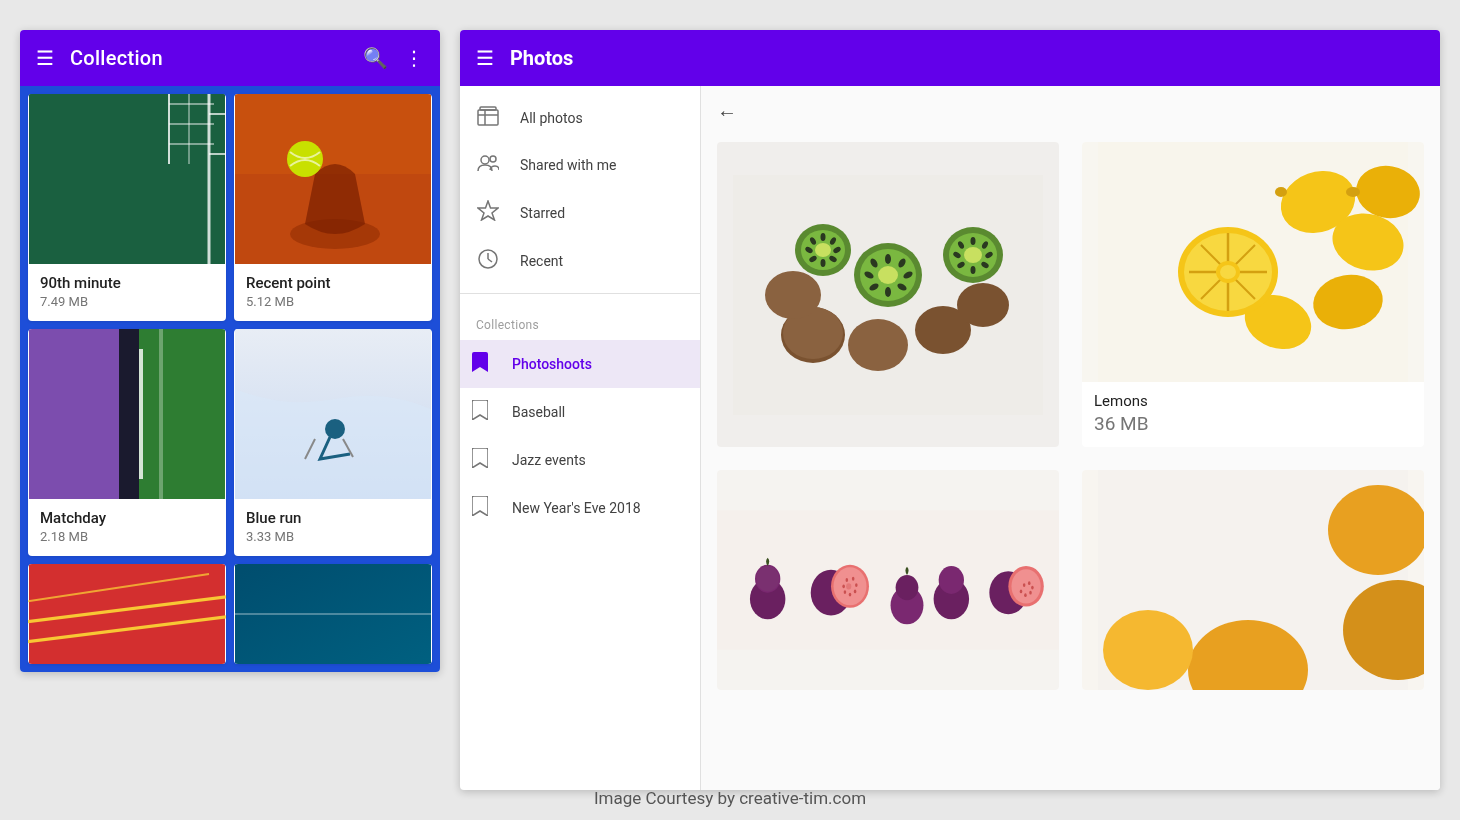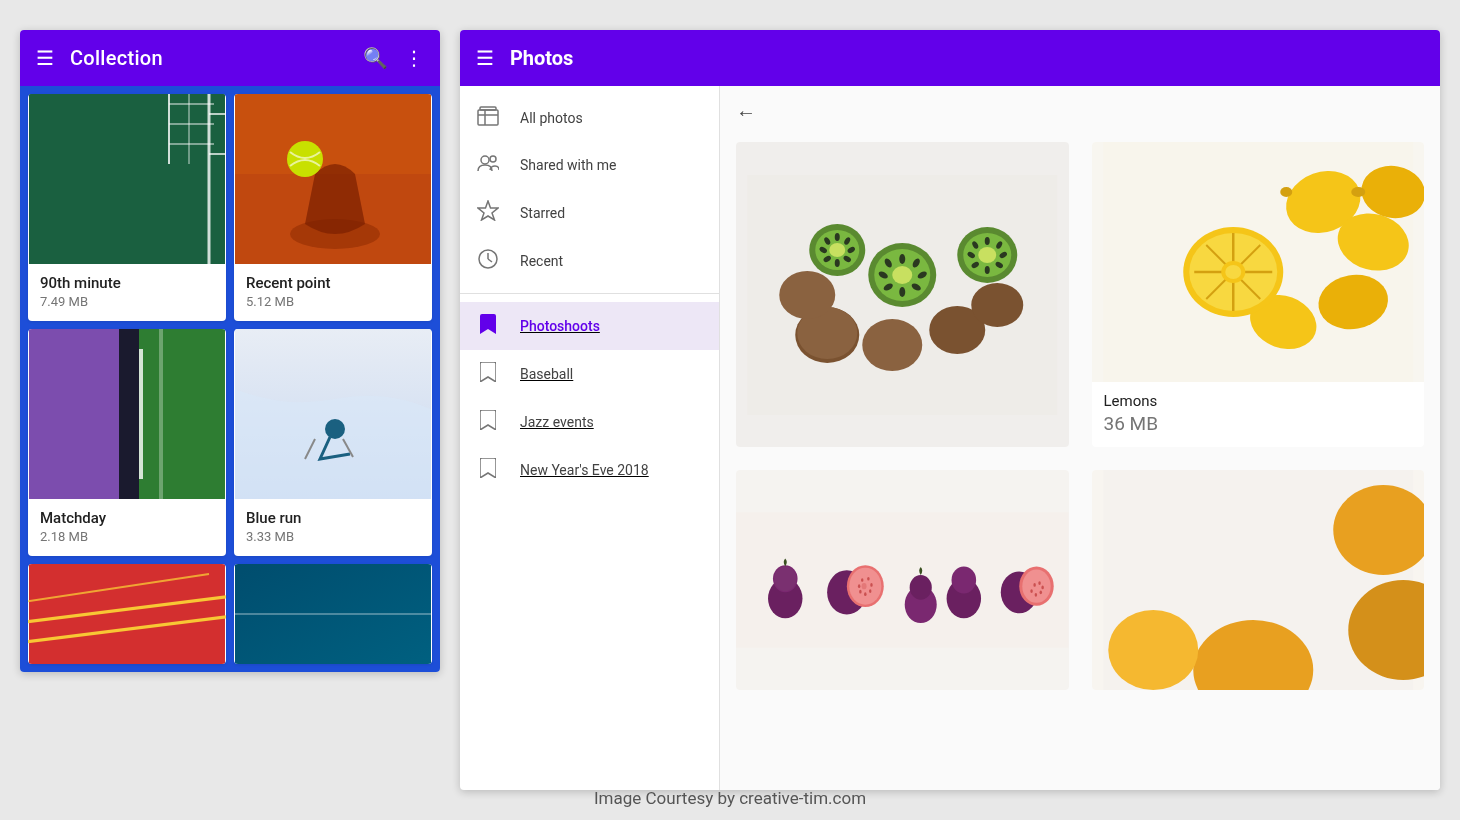--- a/index.html
+++ b/index.html
@@ -156,21 +156,21 @@
     }
 
     .photos-body {
       display: flex;
       flex: 1;
       overflow: hidden;
     }
 
     
     .photos-sidebar {
-      width: 260px;
+      width: 241px;
       border-right: 1px solid #e0e0e0;
       overflow-y: auto;
       flex-shrink: 0;
       padding-top: 8px;
     }
 
     .sidebar-nav-item {
       display: flex;
       align-items: center;
       padding: 12px 16px;
@@ -195,24 +195,23 @@
       padding: 16px 16px 8px;
       font-size: 12px;
       color: #9e9e9e;
       text-transform: none;
       letter-spacing: 0.3px;
     }
 
     .sidebar-collection-item {
       display: flex;
       align-items: center;
-      padding: 12px 16px;
+      padding: 12px 8px;
       gap: 20px;
       cursor: pointer;
-      text-decoration: underline;
     }
 
     .sidebar-collection-item.active {
       background: #ede7f6;
     }
 
     .sidebar-collection-item.active .sidebar-nav-label {
       color: #6200ea;
       font-weight: 500;
     }
@@ -508,20 +507,21 @@
               <circle cx="10" cy="10" r="9" stroke="#757575" stroke-width="1.5" fill="none"></circle>
               <line x1="10" y1="10" x2="10" y2="4" stroke="#757575" stroke-width="1.5"></line>
               <line x1="10" y1="10" x2="14" y2="13" stroke="#757575" stroke-width="1.5"></line>
             </svg>
           </span>
           <span class="sidebar-nav-label">Recent</span>
         </div>
 
         <div class="sidebar-divider"></div>
 
+        <div class="collections-header-label">Collections</div>
 
         <div class="sidebar-collection-item active">
           <span class="collection-bookmark-icon">
             <svg width="16" height="20" viewBox="0 0 16 20" fill="#6200ea">
               <path d="M2 0 H14 Q16 0 16 2 V20 L8 15 L0 20 V2 Q0 0 2 0 Z"></path>
             </svg>
           </span>
           <span class="sidebar-nav-label">Photoshoots</span>
         </div>
 

